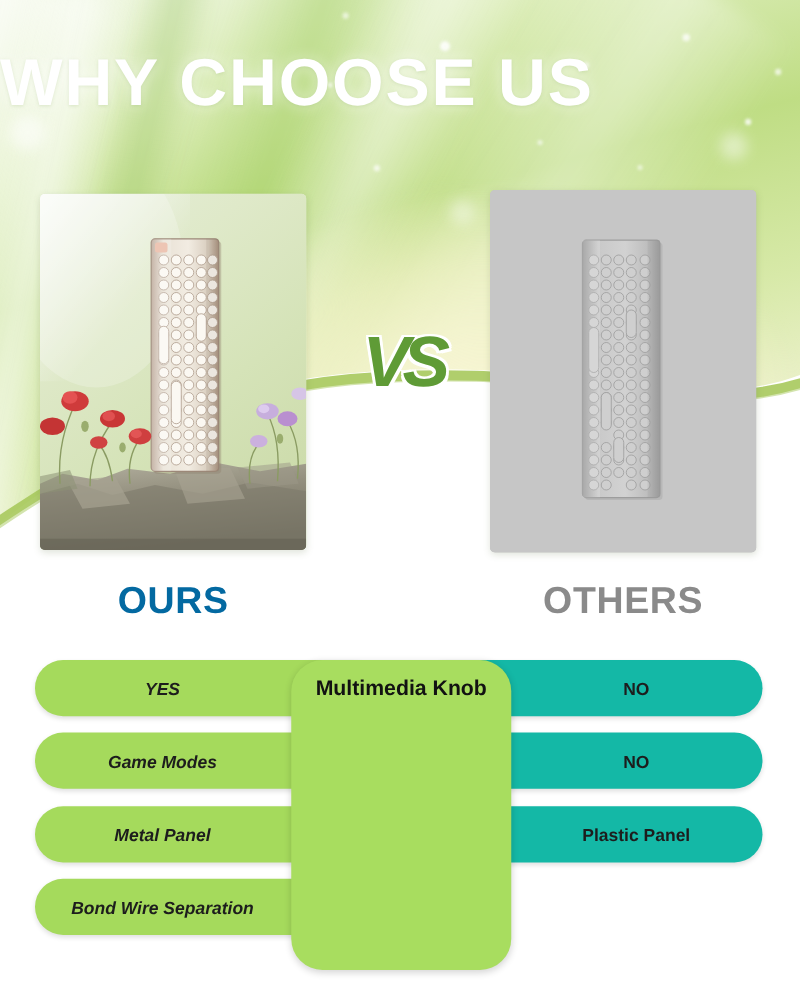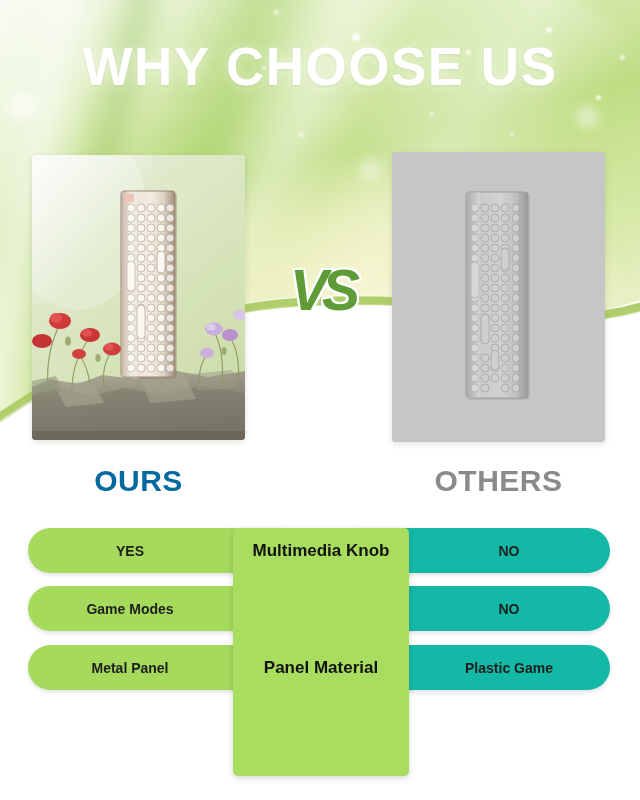--- a/index.html
+++ b/index.html
@@ -83,21 +83,20 @@
   .bg-white-lower {
     position: absolute;
     left: 0; top: 0; width: 640px; height: 800px;
   }
 
   
   .page-title {
     position: absolute;
     left: 0; top: 36px;
     width: 640px;
-    text-align: center;
     font-size: 53px;
     line-height: 62px;
     font-weight: bold;
     letter-spacing: 1.5px;
     color: #ffffff;
     text-shadow: 0 0 12px rgba(255,255,255,.55), 0 1px 3px rgba(120,160,70,.25);
     white-space: nowrap;
   }
 
   
@@ -167,36 +166,38 @@
     color: #1d1d1d;
     box-shadow: 0 2px 4px rgba(0,0,0,.13);
   }
   .pill-left {
     left: 28px;
     width: 260px;
     background: #a5da5c;
     border-radius: 23px 0 0 23px;
     padding-right: 56px;
     box-sizing: border-box;
+    font-style: italic;
   }
   .pill-right {
     left: 352px;
     width: 258px;
     background: #14b8a6;
     border-radius: 0 23px 23px 0;
     padding-left: 56px;
     box-sizing: border-box;
   }
   .center-card {
     position: absolute;
     left: 233px; top: 0;
-    width: 176px; height: 248px;
+    width: 160px; height: 248px;
     background: #a8dd5f;
-    border-radius: 5px;
+    border-radius: 25px;
     box-shadow: 0 2px 6px rgba(0,0,0,.16);
+    padding-left: 16px;
   }
   .center-label {
     position: absolute;
     left: 0; width: 176px;
     height: 45px;
     display: flex;
     align-items: center;
     justify-content: center;
     font-size: 17px;
     font-weight: bold;
@@ -557,29 +558,31 @@
 
   <div class="pill pill-left" style="top:0px;">
     <span>YES</span>
   </div>
   <div class="pill pill-left" style="top:58px;">
     <span>Game Modes</span>
   </div>
   <div class="pill pill-left" style="top:117px;">
     <span>Metal Panel</span>
   </div>
+  <div class="pill pill-left" style="top:175px;">
+    <span>Bond Wire Separation</span>
+  </div>
 
   <div class="pill pill-right" style="top:0px;">
     <span>NO</span>
   </div>
   <div class="pill pill-right" style="top:58px;">
     <span>NO</span>
   </div>
   <div class="pill pill-right" style="top:117px;">
-    <span>Plastic Game</span>
+    <span>Plastic Panel</span>
   </div>
 
   <div class="center-card">
     <div class="center-label" style="top:0px;">Multimedia Knob</div>
-    <div class="center-label" style="top:117px;">Panel Material</div>
   </div>
 
 </div>
 
 </body></html>

